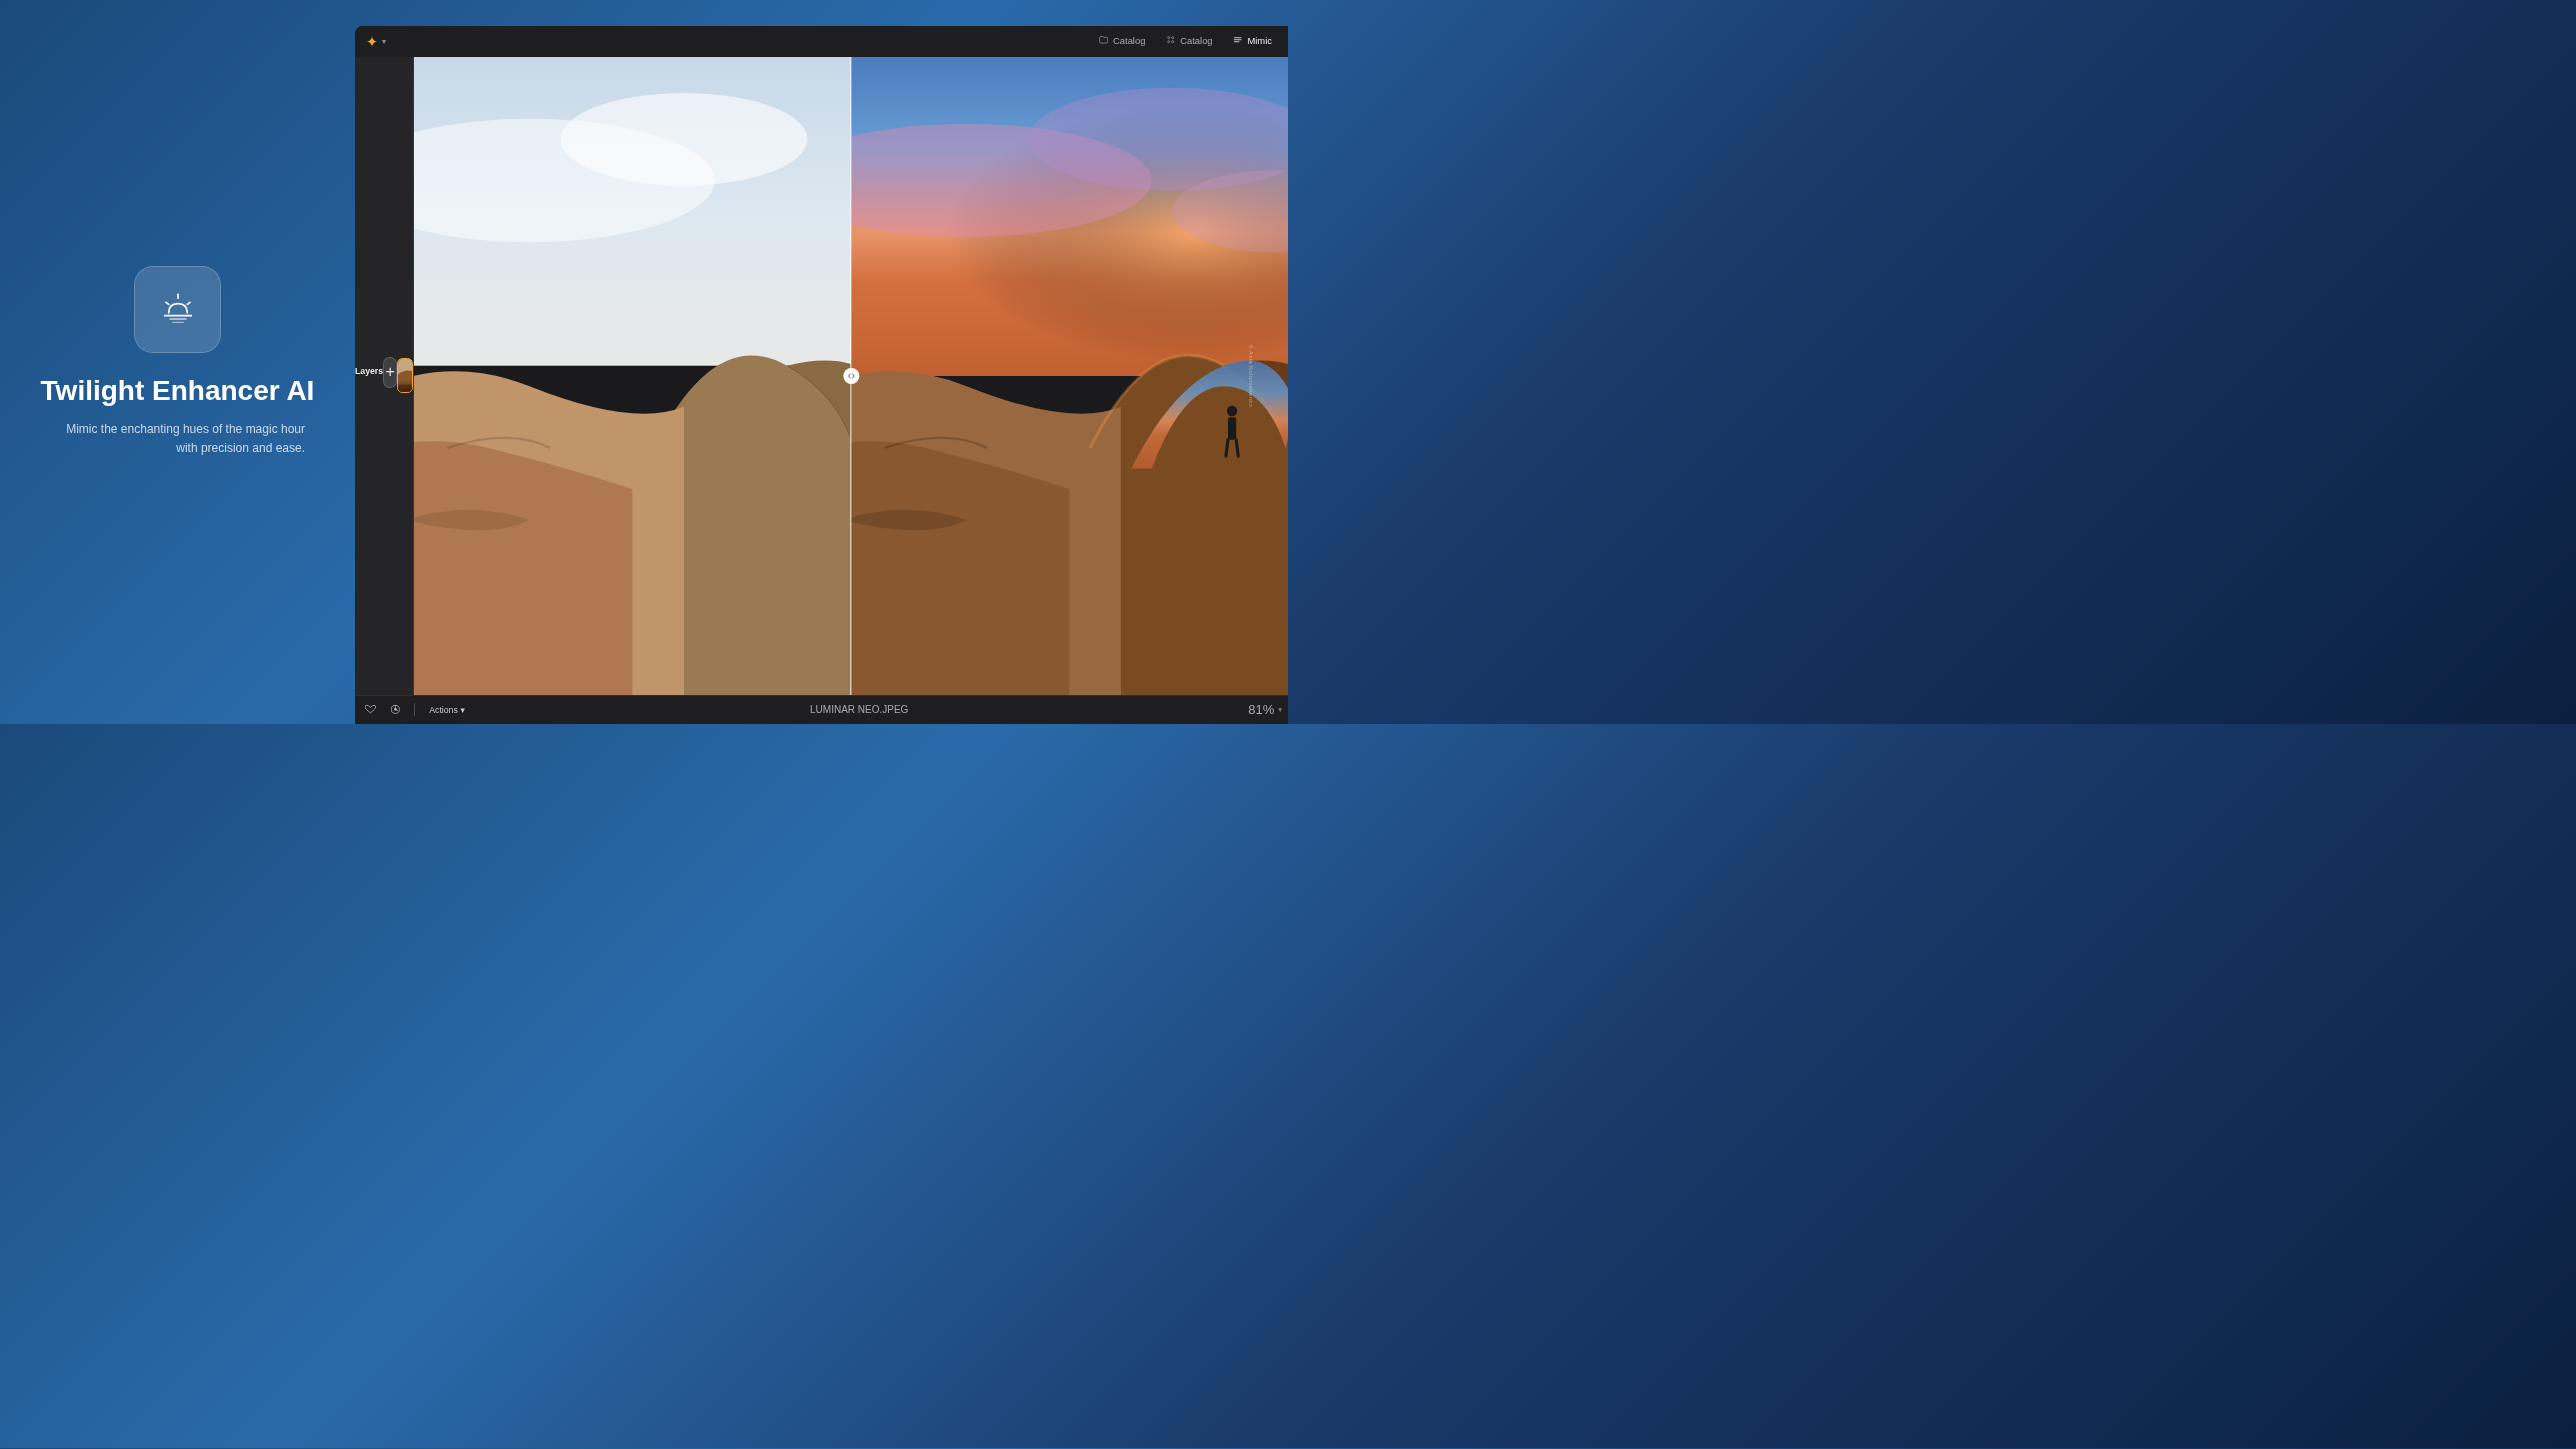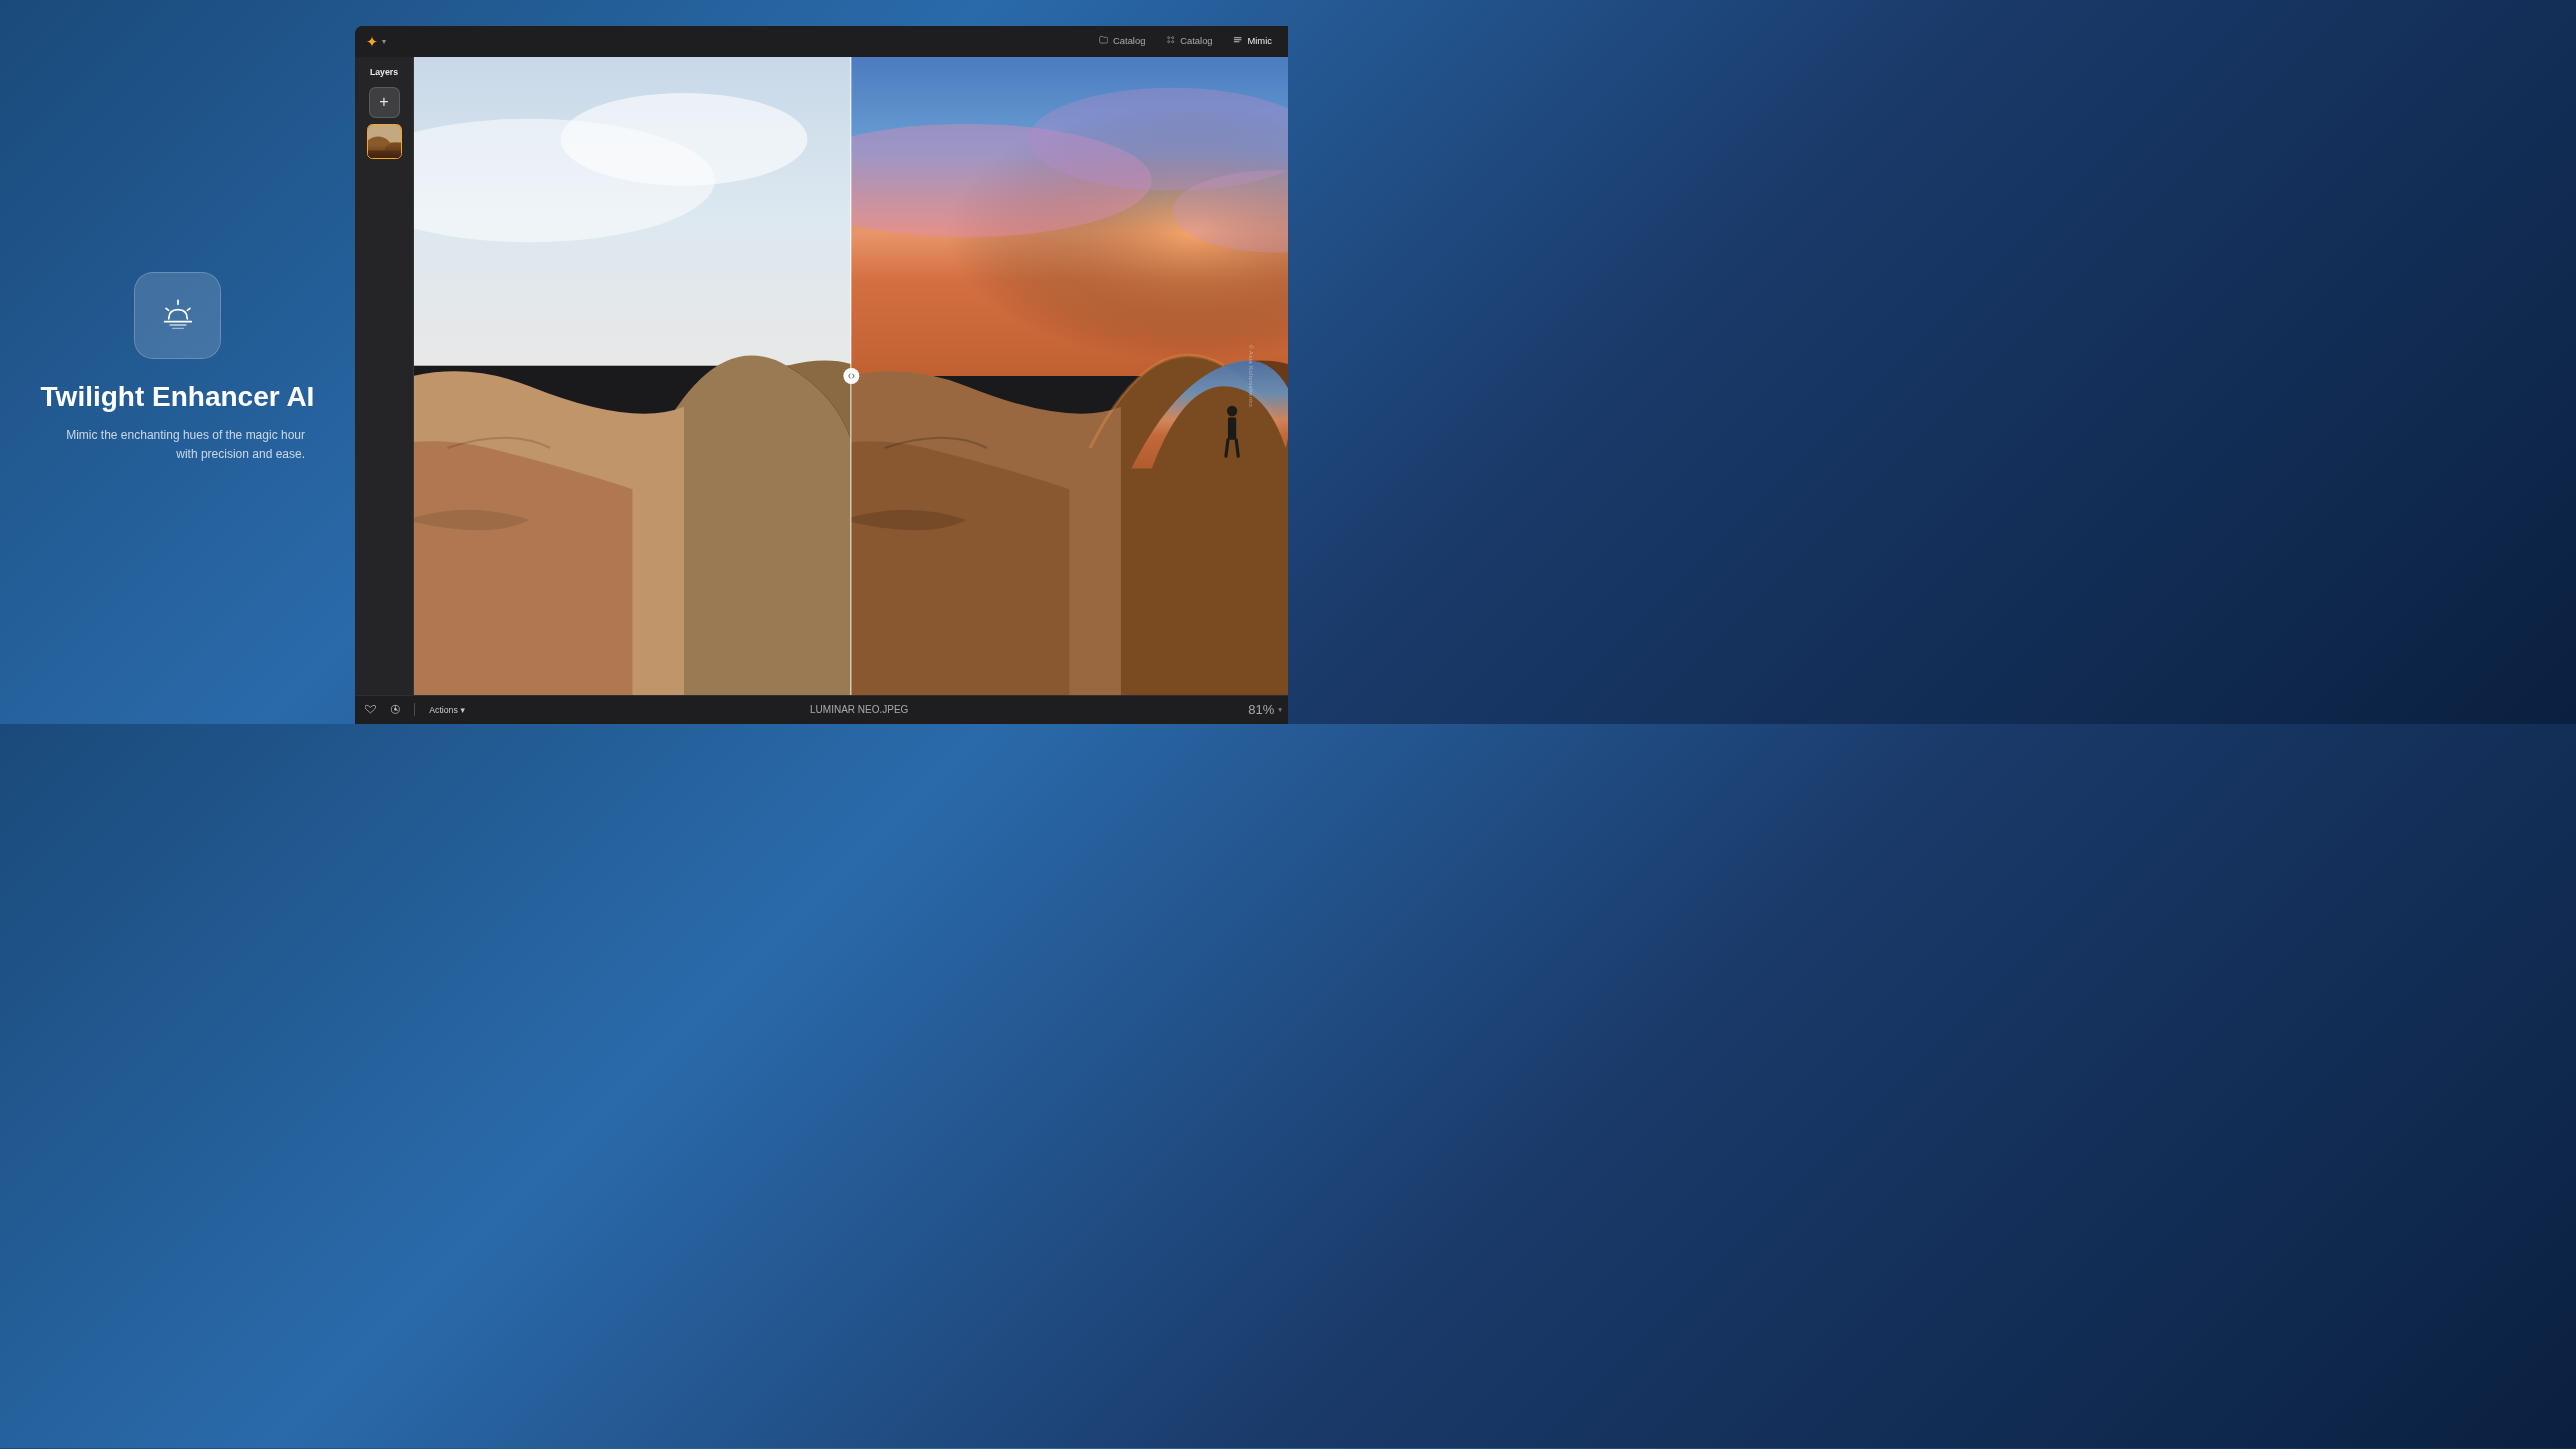--- a/index.html
+++ b/index.html
@@ -10,21 +10,21 @@
       overflow: hidden;
       font-family: -apple-system, BlinkMacSystemFont, 'Segoe UI', sans-serif;
       background: linear-gradient(135deg, #1a4a7a 0%, #2a6aaa 30%, #1a3a6a 60%, #0a2040 100%);
       position: relative;
     }
 
     
     .branding-area {
       position: absolute;
       left: 0;
-      top: 6px;
+      top: 0;
       width: 355px;
       height: 100%;
       display: flex;
       flex-direction: column;
       align-items: center;
       justify-content: center;
       padding: 27px;
     }
 
     .app-icon-container {
@@ -137,21 +137,21 @@
       display: flex;
       flex: 1;
       overflow: hidden;
     }
 
     
     .layers-sidebar {
       width: 59px;
       background: #252527;
       display: flex;
-      flex-direction: column;
+      flex-direction: row;
       align-items: center;
       padding: 10.7px 0;
       flex-shrink: 0;
       border-right: 0.7px solid rgba(255,255,255,0.08);
     }
 
     .layers-title {
       color: rgba(255,255,255,0.9);
       font-size: 8.7px;
       font-weight: 600;

